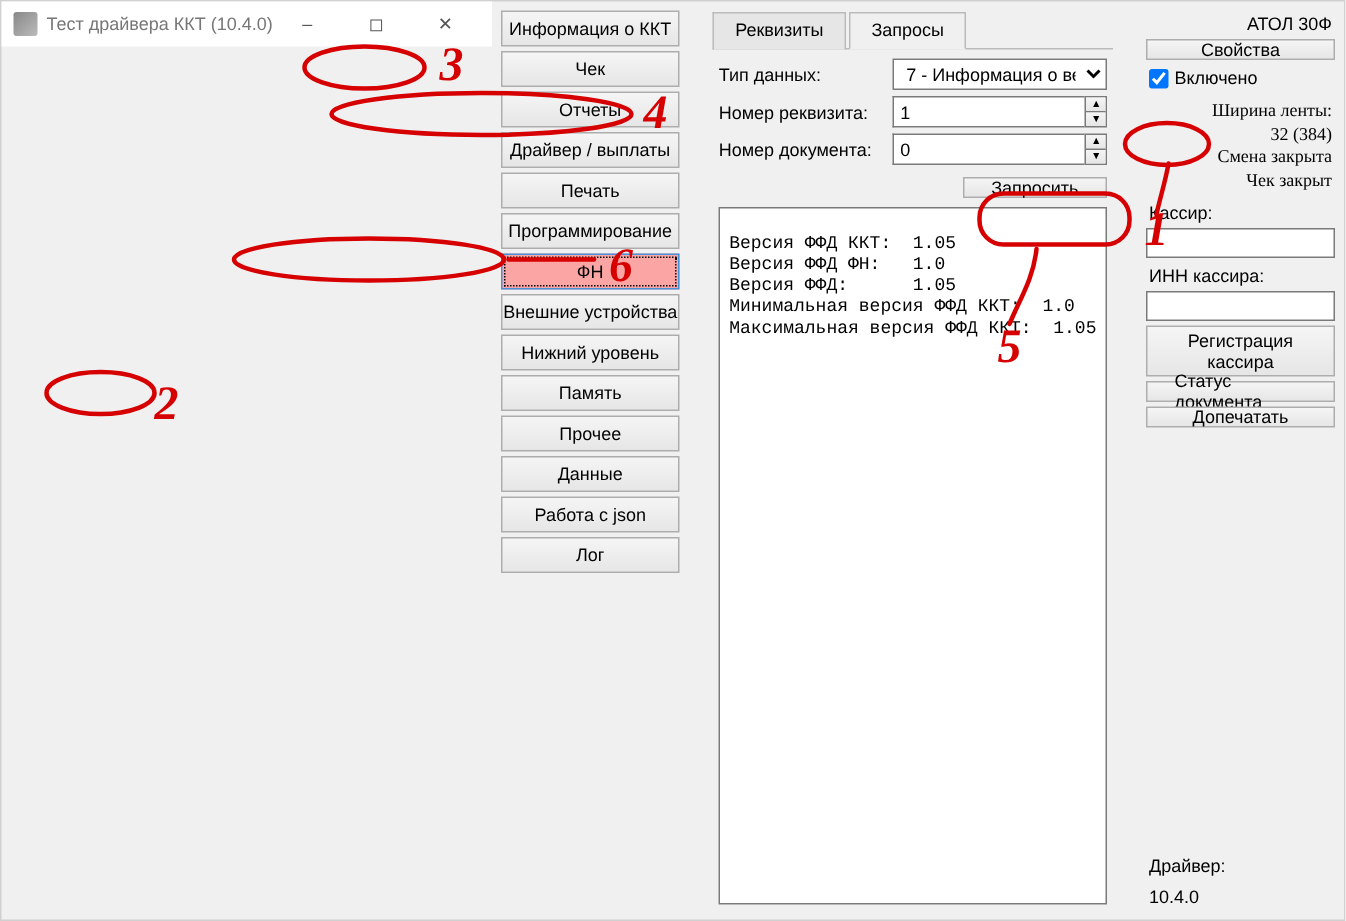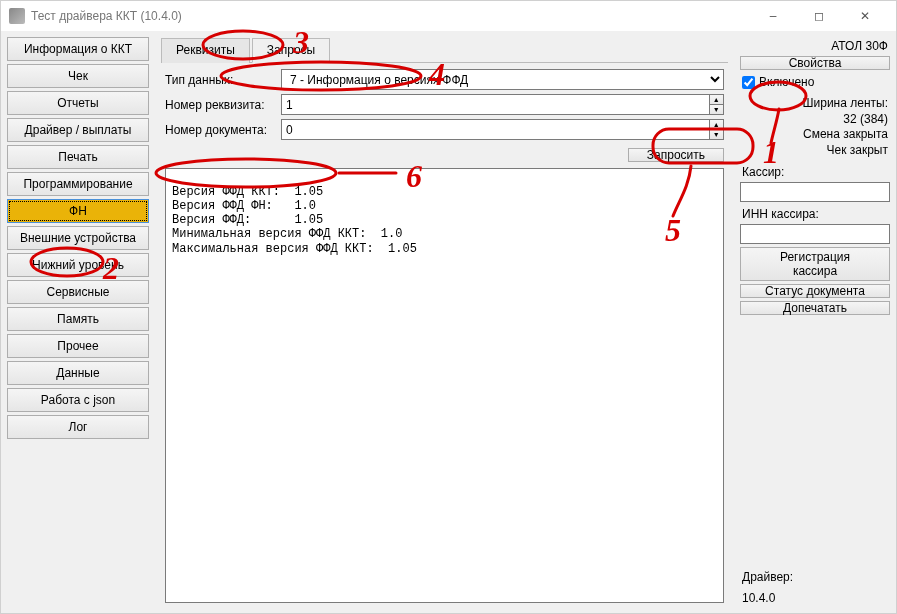--- a/index.html
+++ b/index.html
@@ -1,28 +1,28 @@
 <!DOCTYPE html>
 <html><head>
 <meta charset="utf-8">
 <style>
   * { box-sizing: border-box; }
   html, body { margin: 0; padding: 0; font-family: "Segoe UI", Tahoma, sans-serif; font-size: 12px; color: #000; background: #fff; }
-  .window { width: 897px; height: 614px; background: #f0f0f0; display: flex; flex-direction: column; border: 1px solid #d0d0d0; position: relative; }
+  .window { width: 897px; height: 614px; background: #f0f0f0; display: flex; border: 1px solid #d0d0d0; position: relative; }
   .titlebar { height: 30px; display: flex; align-items: center; padding: 0 8px; background: #fff; color: #777; }
   .titlebar .icon { width: 16px; height: 16px; margin-right: 6px; display: inline-block; border-radius: 2px; background: linear-gradient(135deg,#888,#bbb); }
   .titlebar .title { flex: 1; font-size: 12px; }
   .winbtns { display: flex; }
   .winbtn { width: 46px; height: 30px; display: flex; align-items: center; justify-content: center; color: #555; font-family: Arial; }
 
-  .body { flex: 1; display: flex; padding: 6px; gap: 12px; overflow: hidden; }
+  .body { flex: 1; display: flex; padding: 6px; gap: 22px; overflow: hidden; }
 
   .leftcol { width: 142px; display: flex; flex-direction: column; gap: 3px; }
   .navbtn { height: 24px; border: 1px solid #adadad; background: linear-gradient(#f5f5f5,#e6e6e6); display: flex; align-items: center; justify-content: center; font-size: 12px; cursor: default; }
-  .navbtn.active { background: #eab308; border-color: #4a90d9; outline: 1px dotted #000; outline-offset: -3px; }
+  .navbtn.active { background: #fca5a5; border-color: #4a90d9; outline: 1px dotted #000; outline-offset: -3px; }
 
   .center { flex: 1; display: flex; flex-direction: column; background: #f0f0f0; }
   .tabs { display: flex; border-bottom: 1px solid #bbb; }
   .tab { padding: 4px 14px 5px; border: 1px solid #bbb; border-bottom: none; background: #e6e6e6; margin-right: 2px; position: relative; top: 1px; font-size: 12px; }
   .tab.active { background: #f0f0f0; border-bottom: 1px solid #f0f0f0; }
 
   .formarea { padding: 6px 4px 4px; display: flex; flex-direction: column; gap: 4px; }
   .row { display: flex; align-items: center; gap: 6px; }
   .row label { width: 110px; font-size: 12px; }
   .row .field { flex: 1; }
@@ -35,21 +35,21 @@
 
   .reqrow { display:flex; justify-content:flex-end; padding: 4px 4px 6px; }
   .btn { height: 14px; padding: 0 18px; border: 1px solid #adadad; background: linear-gradient(#f5f5f5,#e6e6e6); display: flex; align-items: center; justify-content: center; font-size: 12px; }
 
   .log { flex: 1; margin: 0 4px 4px; background: #fff; border: 1px solid #7a7a7a; padding: 16px 6px; font-family: "Courier New", monospace; font-size: 12px; white-space: pre; line-height: 1.18; overflow: hidden; }
 
   .rightcol { width: 150px; display: flex; flex-direction: column; gap: 3px; justify-content: center; }
   .rheader { text-align: right; font-size: 12px; padding: 2px 2px 0; }
   .chkrow { display:flex; align-items:center; gap:4px; padding: 2px 2px; }
   .chkrow input { margin:0; }
-  .infoblock { text-align:right; padding: 2px; font-size:12px; line-height: 1.3; }
+  .infoblock { text-align:right; padding: 2px; font-size:12px; line-height: 1.3; font-family: Liberation Serif, serif; }
   .lblsmall { font-size:12px; padding: 2px 2px 0; }
   .rightcol input[type=text] { height: 20px; }
   .spacer { flex:1; }
   .driverline { font-size:12px; padding: 2px; }
 
   
   .anno { position:absolute; pointer-events:none; }
   .anno svg { overflow: visible; }
   .red { stroke:#d60000; stroke-width:3; fill:none; stroke-linecap:round; stroke-linejoin:round; }
   .redtxt { fill:#d60000; stroke:none; font: italic 700 32px "Segoe Script","Comic Sans MS",cursive; }
@@ -73,21 +73,20 @@
     <div class="leftcol" id="leftnav">
         <div class="navbtn">Информация о ККТ</div>
         <div class="navbtn">Чек</div>
         <div class="navbtn">Отчеты</div>
         <div class="navbtn">Драйвер / выплаты</div>
         <div class="navbtn">Печать</div>
         <div class="navbtn">Программирование</div>
         <div class="navbtn active">ФН</div>
         <div class="navbtn">Внешние устройства</div>
         <div class="navbtn">Нижний уровень</div>
-        <div class="navbtn">Сервисные</div>
         <div class="navbtn">Память</div>
         <div class="navbtn">Прочее</div>
         <div class="navbtn">Данные</div>
         <div class="navbtn">Работа с json</div>
         <div class="navbtn">Лог</div>
       </div>
 
     <div class="center">
       <div class="tabs" id="tabbar">
           <div class="tab">Реквизиты</div>

